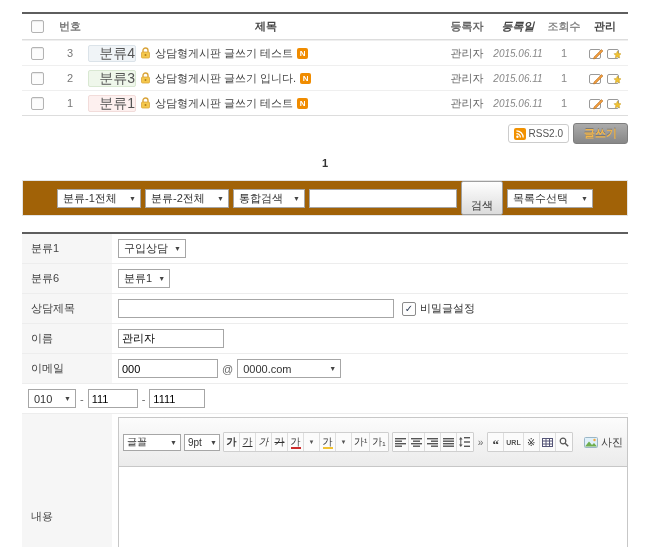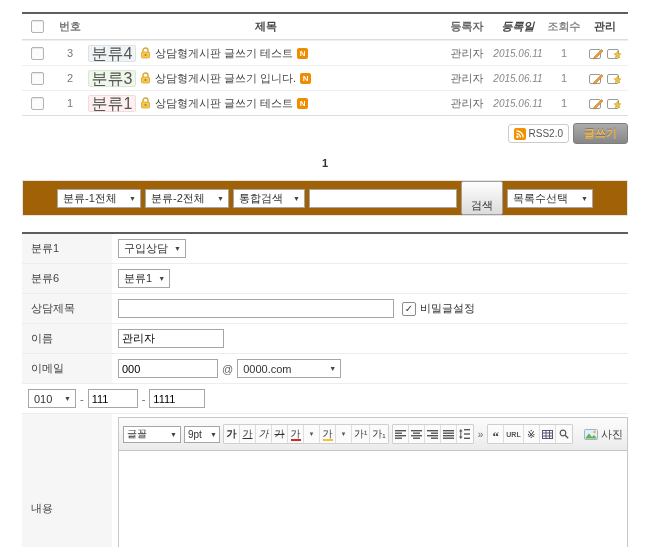--- a/index.html
+++ b/index.html
@@ -13,21 +13,21 @@
   .col-check{width:30px;display:flex;justify-content:center;}
   .col-num{width:36px;text-align:center;color:#777;}
   .col-title{flex:1;display:flex;align-items:center;gap:4px;min-width:0;}
   .header .col-title{justify-content:center;}
   .col-author{width:46px;text-align:center;color:#666;}
   .col-date{width:56px;text-align:center;color:#888;font-size:10px;font-style:italic;}
   .header .col-date{font-size:11px;color:#444;}
   .col-views{width:36px;text-align:center;color:#888;}
   .col-manage{width:46px;display:flex;justify-content:center;gap:3px;}
   .chk{width:11px;height:11px;border:1px solid #b3b3b3;border-radius:2px;background:#fcfcfc;box-shadow:inset 0 1px 1px rgba(0,0,0,.08);}
-  .badge{min-width:46px;height:15px;line-height:15px;text-align:center;font-size:16px;color:#555;border-radius:2px;border:1px solid #ddd;background:#f4f4f4;}
+  .badge{min-width:46px;height:15px;line-height:15px;text-align:right;font-size:14px;color:#555;border-radius:2px;border:1px solid #ddd;background:#f4f4f4;}
   .badge.b4{background:#f0f4f7;border-color:#dbe3e9;}
   .badge.b3{background:#eff7eb;border-color:#d9e8d2;}
   .badge.b1{background:#fdf0ef;border-color:#f2dcda;}
   .title-text{color:#444;white-space:nowrap;overflow:hidden;text-overflow:ellipsis;}
   .nbadge{width:11px;height:11px;border-radius:2px;background:#f08c00;color:#fff;font-size:8px;font-weight:bold;line-height:11px;text-align:center;flex:0 0 auto;}
 
   
   .actions{display:flex;justify-content:flex-end;align-items:center;gap:4px;margin-top:7px;}
   .rss-btn{display:inline-flex;align-items:center;gap:3px;height:17px;padding:0 5px;background:#fff;border:1px solid #ccc;border-radius:3px;font-size:10px;color:#555;cursor:pointer;}
   .write-btn{height:19px;display:inline-flex;align-items:center;padding:0 10px;border:1px solid #7e7e7e;border-radius:3px;background:linear-gradient(#ababab,#878787);color:#f2b64b;font-weight:bold;font-size:11px;cursor:pointer;text-shadow:0 -1px 0 rgba(0,0,0,.25);}
@@ -46,21 +46,21 @@
   
   .form{margin-top:16px;border-top:2px solid #5e5e5e;}
   .frow{display:flex;border-bottom:1px solid #ededed;}
   .fl{width:90px;flex:0 0 90px;background:#f6f6f6;display:flex;align-items:center;padding-left:9px;color:#444;box-sizing:border-box;}
   .fc{flex:1;background:#fff;display:flex;align-items:center;gap:4px;padding:3px 0 3px 6px;min-height:23px;}
   .chk-on{width:12px;height:12px;border:1px solid #8b8b8b;border-radius:2px;background:#fdfdfd;color:#2b3a52;font-size:10px;font-weight:bold;line-height:11px;text-align:center;}
   .sep{color:#666;}
 
   
   .editor{flex:1;margin-right:0;}
-  .toolbar{display:flex;align-items:center;gap:3px;height:24px;border:1px solid #c7c7c7;background:linear-gradient(#fcfcfc,#ebebeb);padding:4px 4px;}
+  .toolbar{display:flex;align-items:center;gap:3px;height:24px;border:1px solid #c7c7c7;background:linear-gradient(#fcfcfc,#ebebeb);padding:12px 4px;}
   .tb-sel{height:17px;font-size:10px;padding:0 3px;gap:8px;}
   .tb-group{display:flex;align-items:stretch;height:18px;border:1px solid #cfcfcf;background:#fbfbfb;border-radius:1px;}
   .tb-btn{display:flex;align-items:center;justify-content:center;min-width:16px;height:18px;padding:0 2px;border-right:1px solid #dedede;font-size:10px;color:#333;cursor:pointer;box-sizing:border-box;}
   .tb-btn:last-child{border-right:none;}
   .tb-btn.bold{font-weight:bold;}
   .tb-btn.und{text-decoration:underline;}
   .tb-btn.ita{font-style:italic;}
   .tb-btn.str{text-decoration:line-through;}
   .tb-btn.clr span{border-bottom:2px solid #cc2b2b;line-height:11px;}
   .tb-btn.hlt span{border-bottom:2px solid #f1c232;line-height:11px;}

